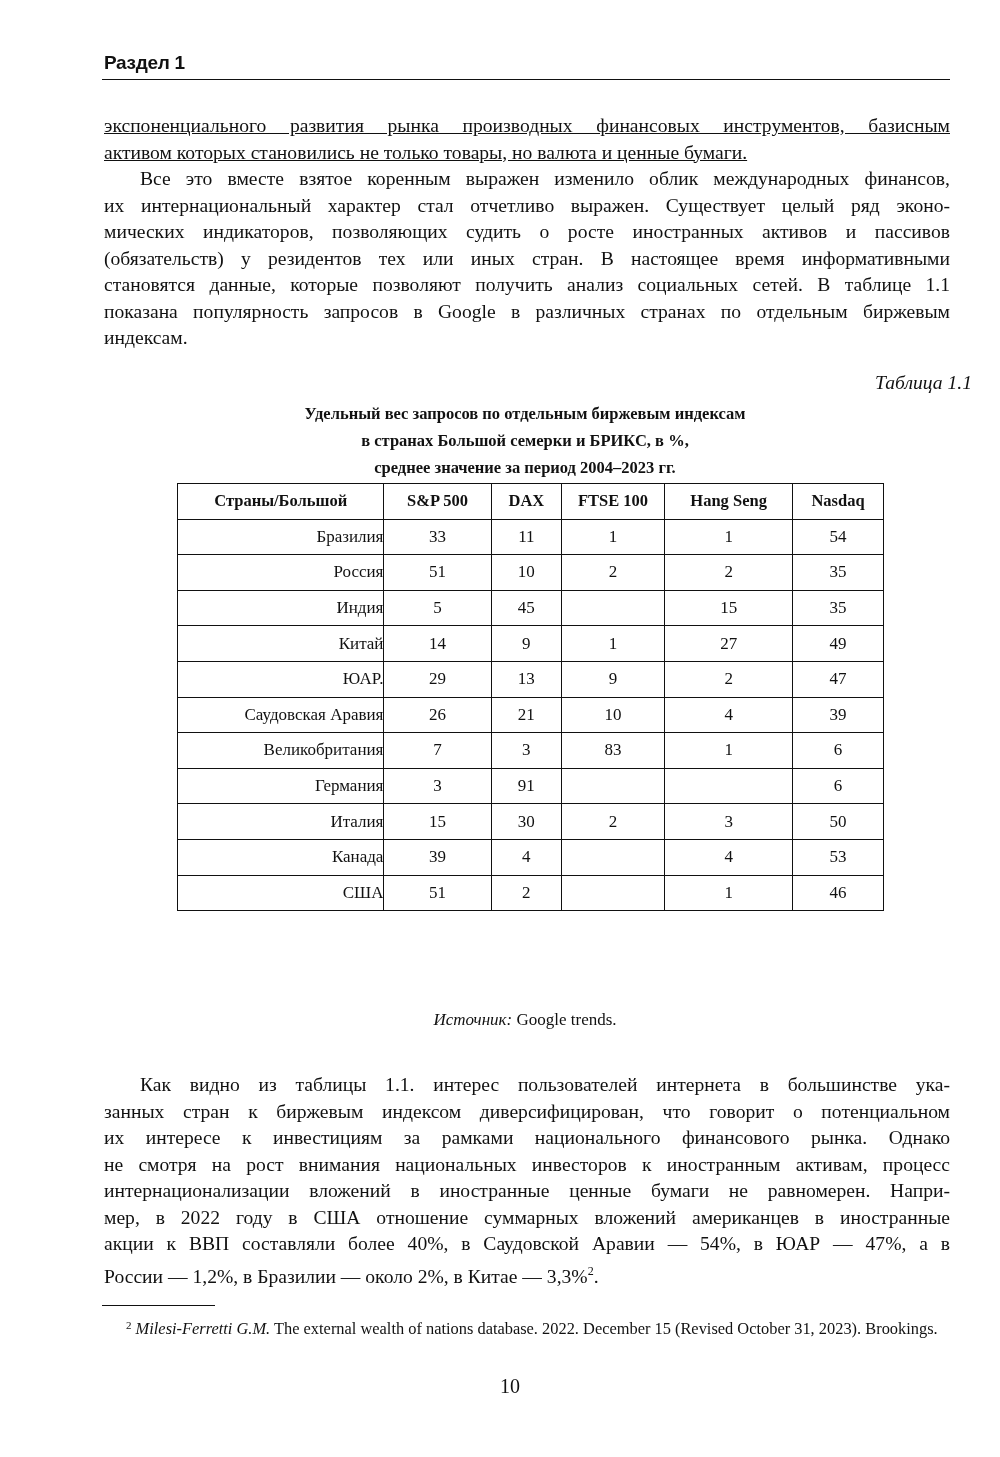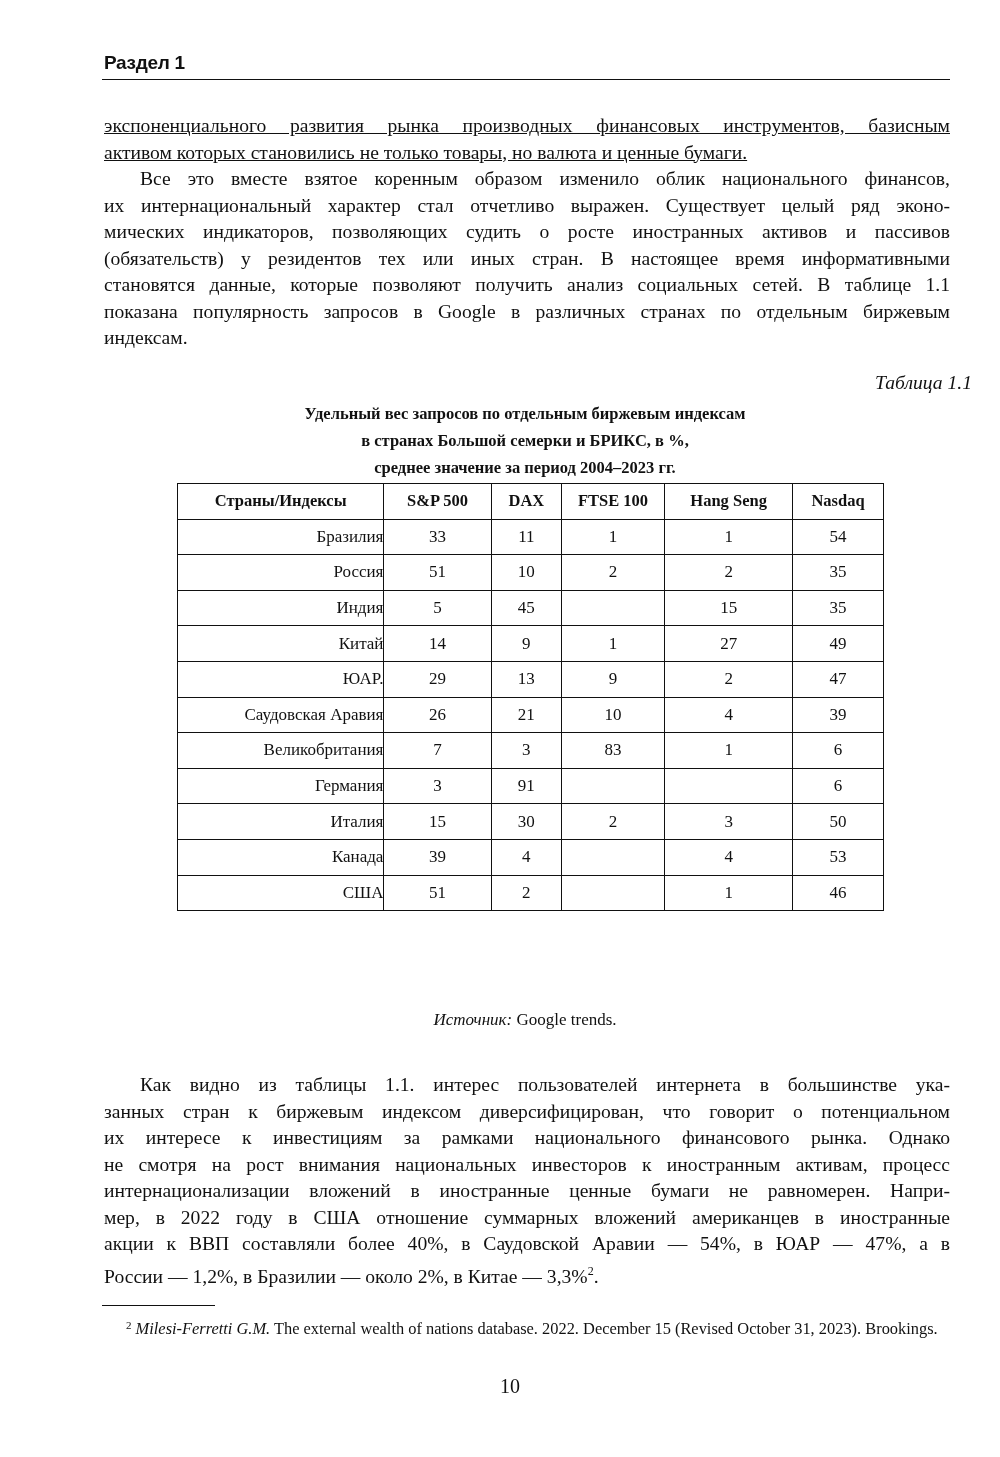--- a/index.html
+++ b/index.html
@@ -34,21 +34,21 @@
 
   <div class="section-header">Раздел 1</div>
   <div class="header-rule"></div>
 
   <div class="para" style="top:113px;text-decoration:underline;">
     <span class="line">экспоненциального развития рынка производных финансовых инструментов, базисным</span>
     <span class="line last">активом которых становились не только товары, но валюта и ценные бумаги.</span>
   </div>
 
   <div class="para" style="top:166px;">
-    <span class="line indent">Все это вместе взятое коренным образом изменило облик национального финансов,</span>
+    <span class="line indent">Все это вместе взятое коренным выражен изменило облик международных финансов,</span>
     <span class="line">их интернациональный характер стал отчетливо выражен. Существует целый ряд эконо-</span>
     <span class="line">мических индикаторов, позволяющих судить о росте иностранных активов и пассивов</span>
     <span class="line">(обязательств) у резидентов тех или иных стран. В настоящее время информативными</span>
     <span class="line">становятся данные, которые позволяют получить анализ социальных сетей. В таблице 1.1</span>
     <span class="line">показана популярность запросов в Google в различных странах по отдельным биржевым</span>
     <span class="line last">индексам.</span>
   </div>
 
   <div class="table-label">Таблица 1.1</div>
 
@@ -62,21 +62,21 @@
     <colgroup>
       <col class="col-country">
         <col class="col-sp">
         <col class="col-dax">
         <col class="col-ftse">
         <col class="col-hs">
         <col class="col-nd">
     </colgroup>
     <thead>
       <tr>
-        <th>Страны/Индексы</th>
+        <th>Страны/Большой</th>
         <th>S&amp;P 500</th>
         <th>DAX</th>
         <th>FTSE 100</th>
         <th>Hang Seng</th>
         <th>Nasdaq</th>
       </tr>
     </thead>
     <tbody id="table-body">
         <tr>
           <td class="country">Бразилия</td>

